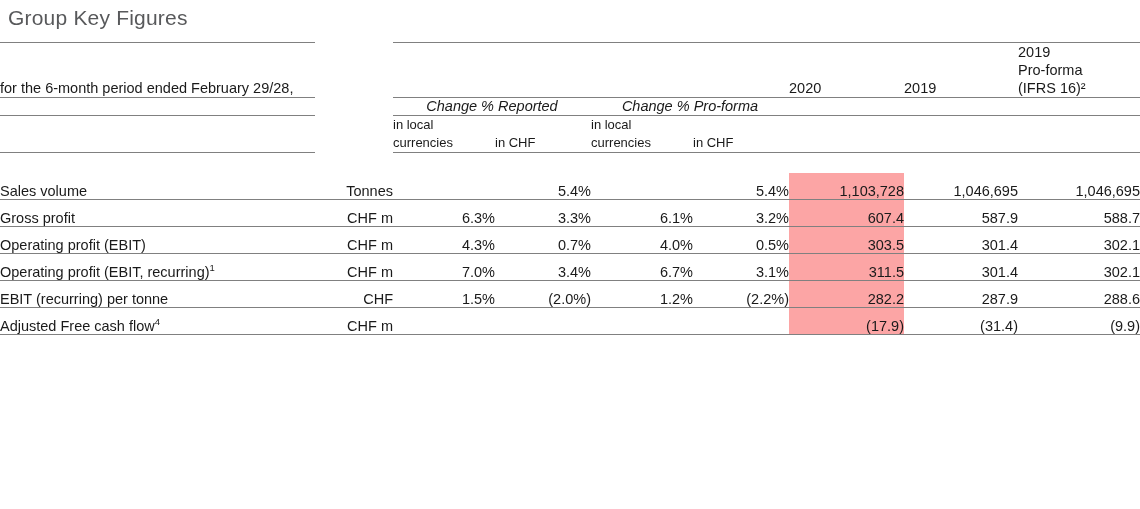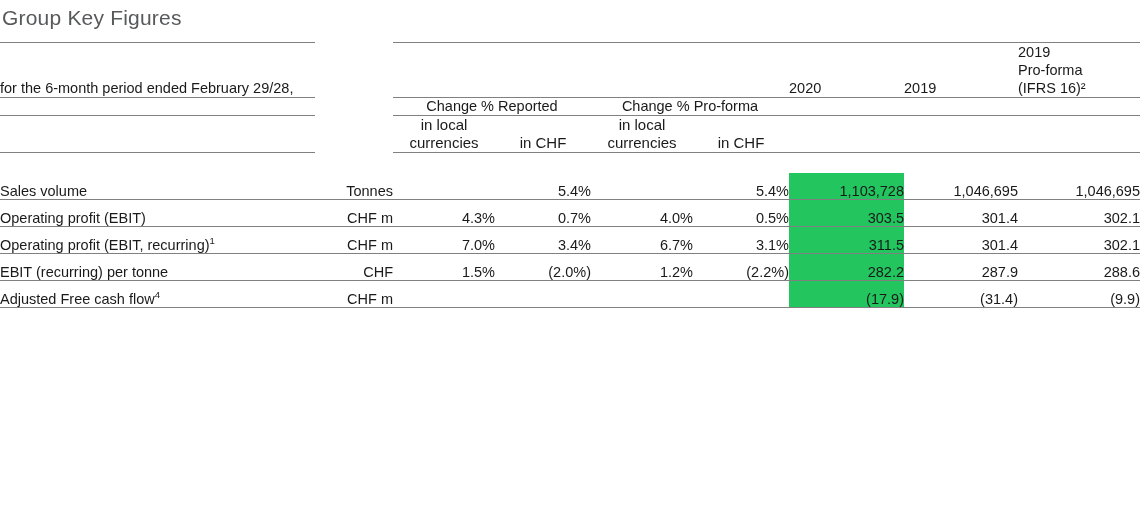--- a/index.html
+++ b/index.html
@@ -20,21 +20,21 @@
     width: 1140px;
     height: 509px;
     padding: 0;
   }
   .doc-title {
     font-size: 21px;
     font-weight: 400;
     color: #58595b;
     letter-spacing: 0.2px;
     margin: 0;
-    padding: 4px 0 0 2px;
+    padding: 4px 0 0 8px;
     line-height: 28px;
   }
   table.kf {
     width: 1140px;
     border-collapse: collapse;
     table-layout: fixed;
     font-size: 14.5px;
     margin-top: 9px;
   }
   table.kf td, table.kf th {
@@ -78,25 +78,26 @@
     padding-right: 8px;
     text-align: left;
     vertical-align: top;
   }
   .grp-hdr {
     font-size: 14.5px;
     text-align: center;
     padding-top: 6px;
     padding-bottom: 3px;
     color: #1a1a1a;
+    font-style: italic;
   }
   .sub-hdr {
-    font-size: 15px;
+    font-size: 13px;
     line-height: 18px;
-    text-align: center;
+    text-align: left;
     padding-right: 8px;
     padding-top: 5px;
     padding-bottom: 4px;
   }
 
   
   tr.data td {
     height: 27px;
     border-bottom: 1px solid #808080;
     font-size: 14.5px;
@@ -109,21 +110,21 @@
   }
   td.unit {
     text-align: right;
     padding-right: 12px;
   }
   td.num {
     text-align: right;
     padding-right: 8px;
   }
   td.hl {
-    background: #22c55e;
+    background: #fca5a5;
   }
   sup { font-size: 9.5px; vertical-align: super; line-height: 0; }
 
   .spacer-row td { height: 20px; border: none; }
 </style>
 </head>
 <body>
 
 <div class="page">
 
@@ -236,20 +237,31 @@
           <td class="unit">Tonnes</td>
           <td class="num"></td>
           <td class="num">5.4%</td>
           <td class="num"></td>
           <td class="num">5.4%</td>
           <td class="num hl">1,103,728</td>
           <td class="num">1,046,695</td>
           <td class="num">1,046,695</td>
         </tr>
         <tr class="data">
+          <td class="label">Gross profit</td>
+          <td class="unit">CHF m</td>
+          <td class="num">6.3%</td>
+          <td class="num">3.3%</td>
+          <td class="num">6.1%</td>
+          <td class="num">3.2%</td>
+          <td class="num hl">607.4</td>
+          <td class="num">587.9</td>
+          <td class="num">588.7</td>
+        </tr>
+        <tr class="data">
           <td class="label">Operating profit (EBIT)</td>
           <td class="unit">CHF m</td>
           <td class="num">4.3%</td>
           <td class="num">0.7%</td>
           <td class="num">4.0%</td>
           <td class="num">0.5%</td>
           <td class="num hl">303.5</td>
           <td class="num">301.4</td>
           <td class="num">302.1</td>
         </tr>

